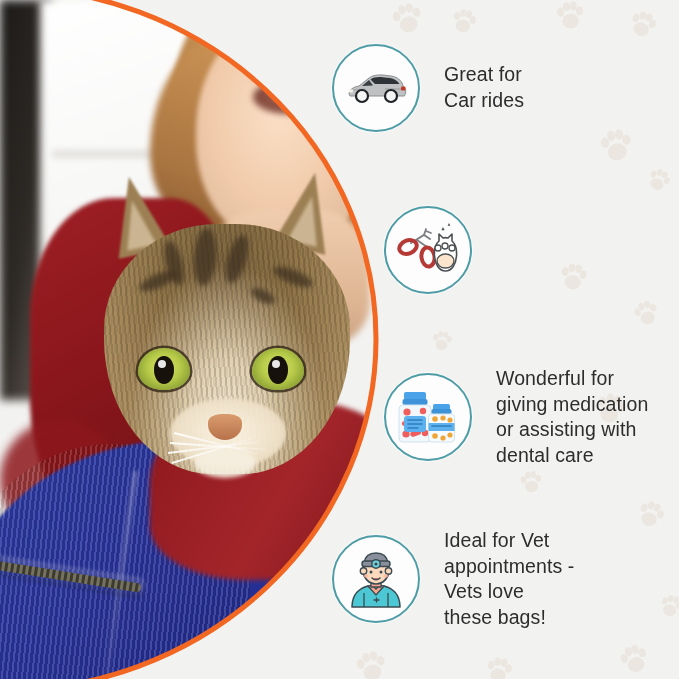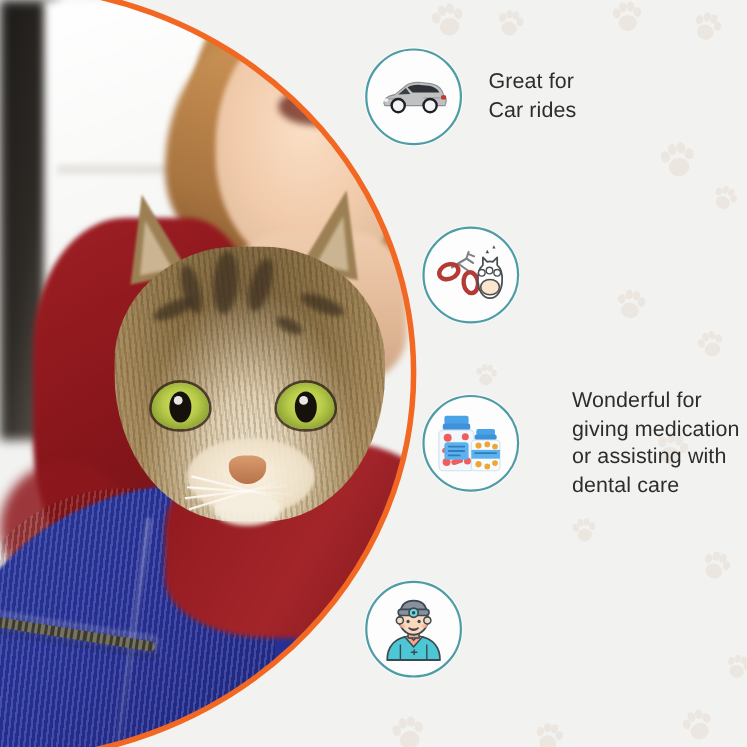--- a/index.html
+++ b/index.html
@@ -216,21 +216,21 @@
     color:#2d2d2d;
     font-size:19.5px;
     line-height:1.32;
     letter-spacing:.1px;
     white-space:pre-line;
     font-weight:400;
   }
 
   #feature-car     { left:332px; top:44px;  }
   #feature-groom   { left:384px; top:206px; }
-  #feature-med     { left:384px; top:352px;gap:24px; }
+  #feature-med     { left:384px; top:366px; }
   #feature-vet     { left:332px; top:528px; }
 </style>
 </head>
 <body>
 
 <div id="stage" style="background: rgb(242, 242, 240);">
 
   <div id="paw-layer">
       <div class="paw" style="left: 392px; top: 2px; transform: rotate(-14deg);">
         <svg width="30" height="31.5" viewBox="0 0 40 42">
@@ -540,15 +540,19 @@
         <circle cx="30" cy="15" r="4.2" fill="#6fd4dd" stroke="#3a4a52" stroke-width="1.5"></circle>
         <circle cx="30" cy="15" r="1.6" fill="#3a4a52"></circle>
 
         <circle cx="25" cy="23" r="1.5" fill="#3a4a52"></circle>
         <circle cx="35" cy="23" r="1.5" fill="#3a4a52"></circle>
         <path d="M26 29 q4 3.5 8 0" stroke="#3a4a52" stroke-width="1.6" fill="#e8766c" stroke-linecap="round"></path>
         <ellipse cx="20" cy="27" rx="2.6" ry="1.8" fill="#f7b6a0" opacity=".75"></ellipse>
         <ellipse cx="40" cy="27" rx="2.6" ry="1.8" fill="#f7b6a0" opacity=".75"></ellipse>
       </svg>
     </div>
+    <div class="ftext" style="color: rgb(45, 45, 45);">Ideal for Vet
+appointments -
+Vets love
+these bags!</div>
   </div>
 
 </div>
 
 </body></html>

